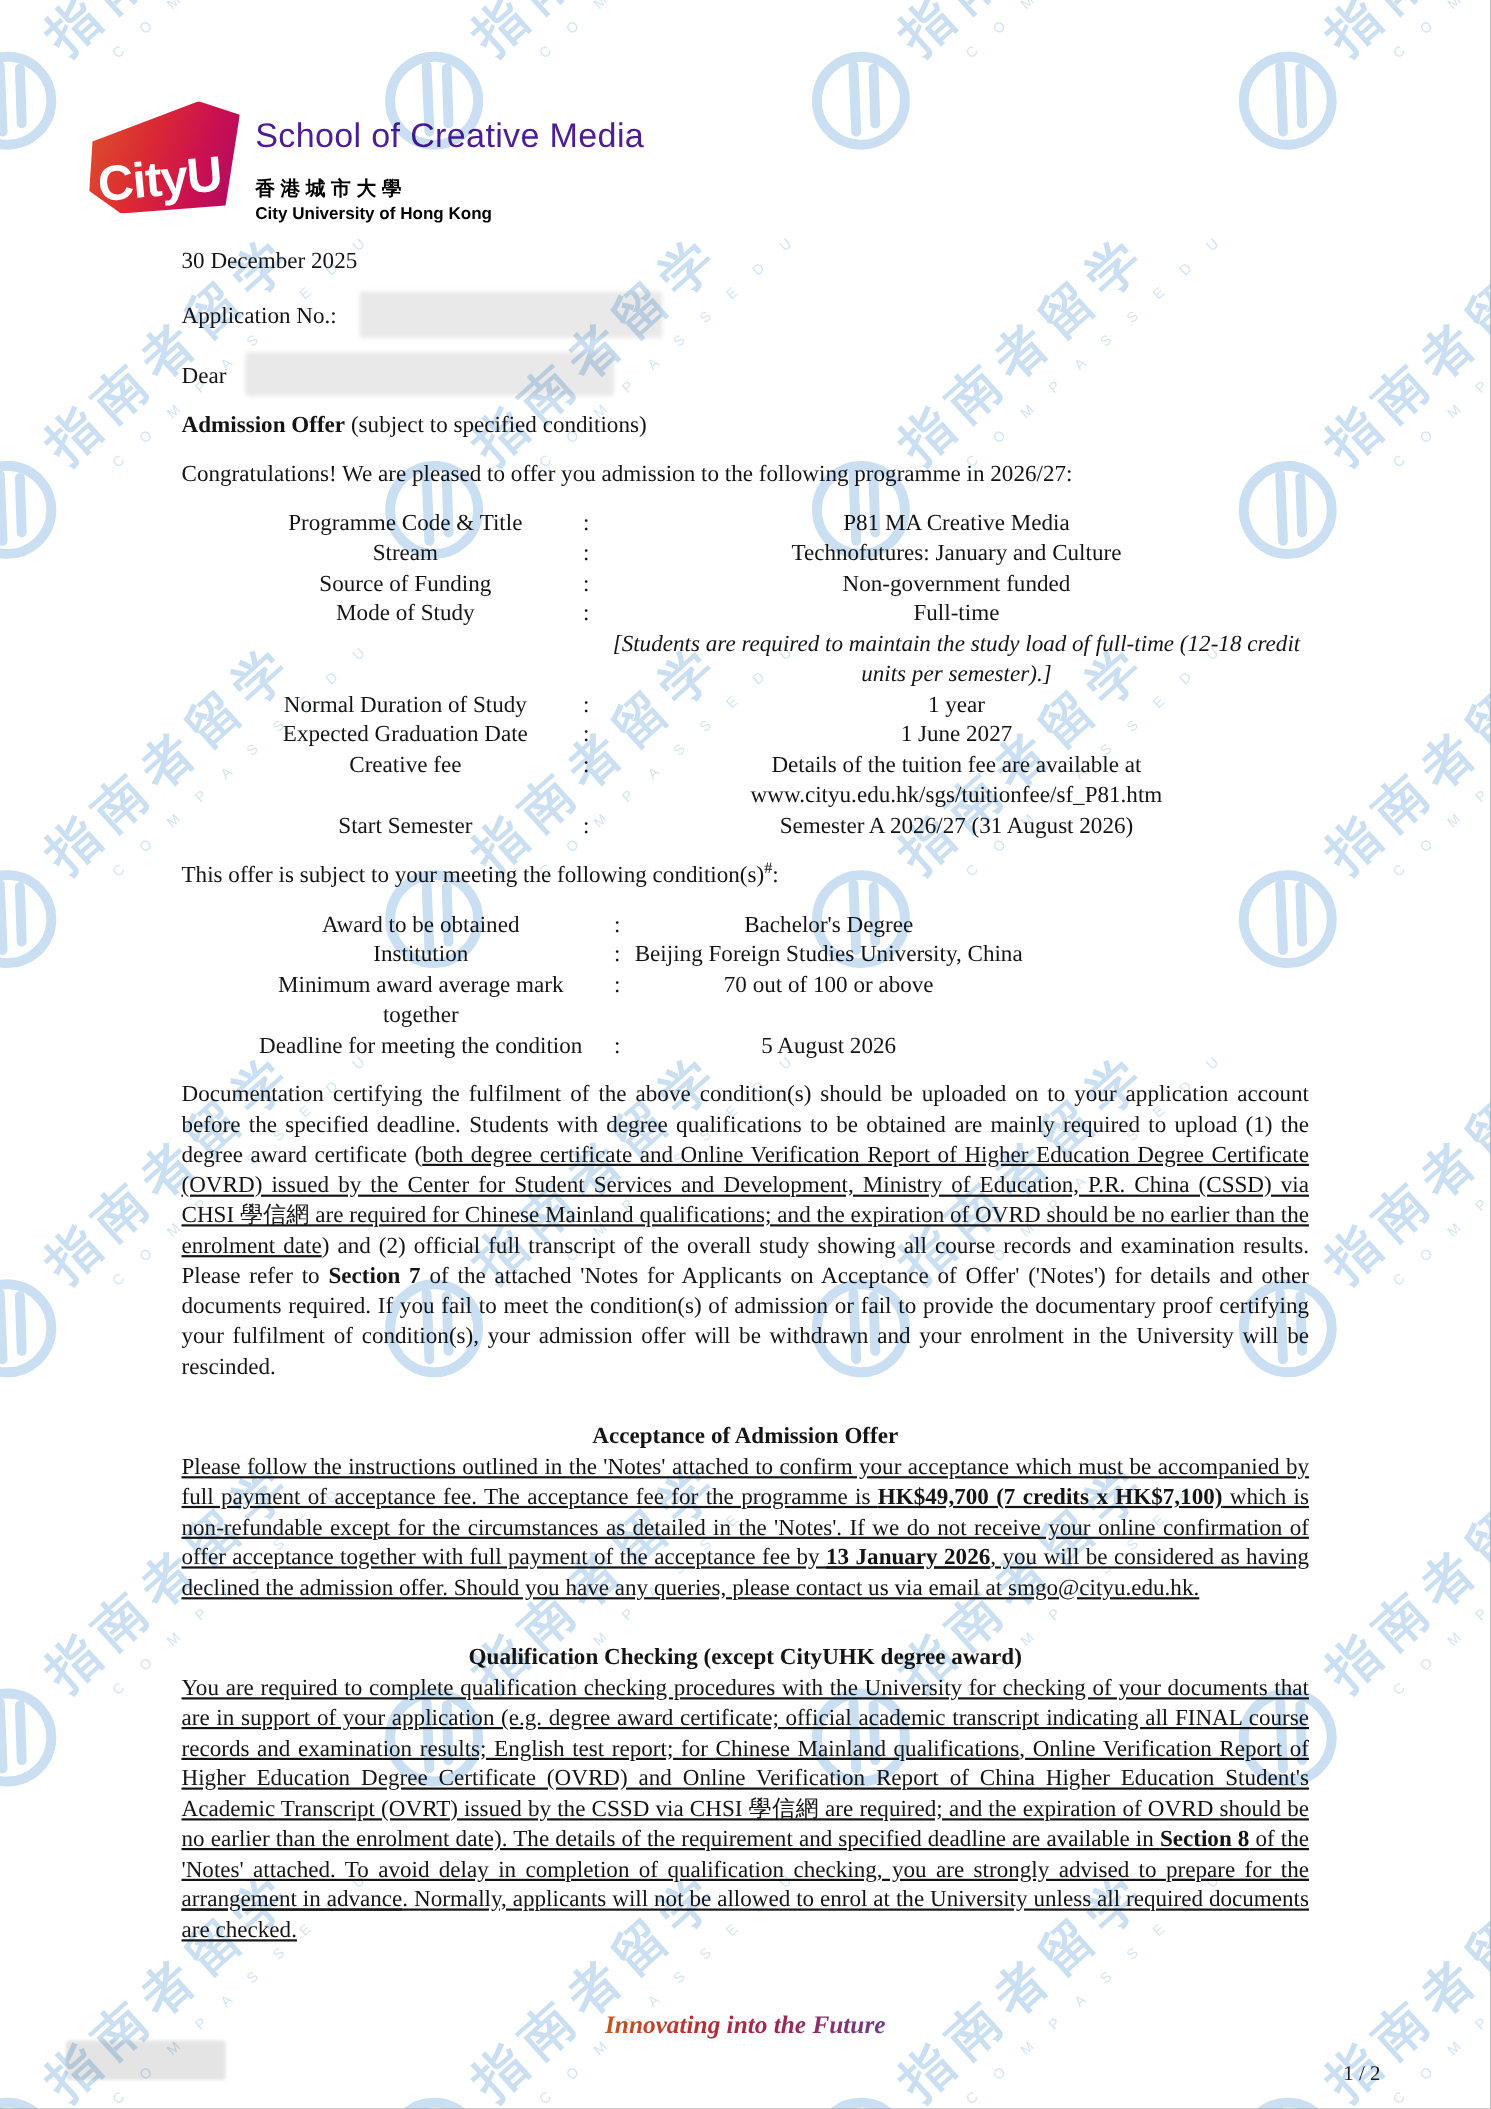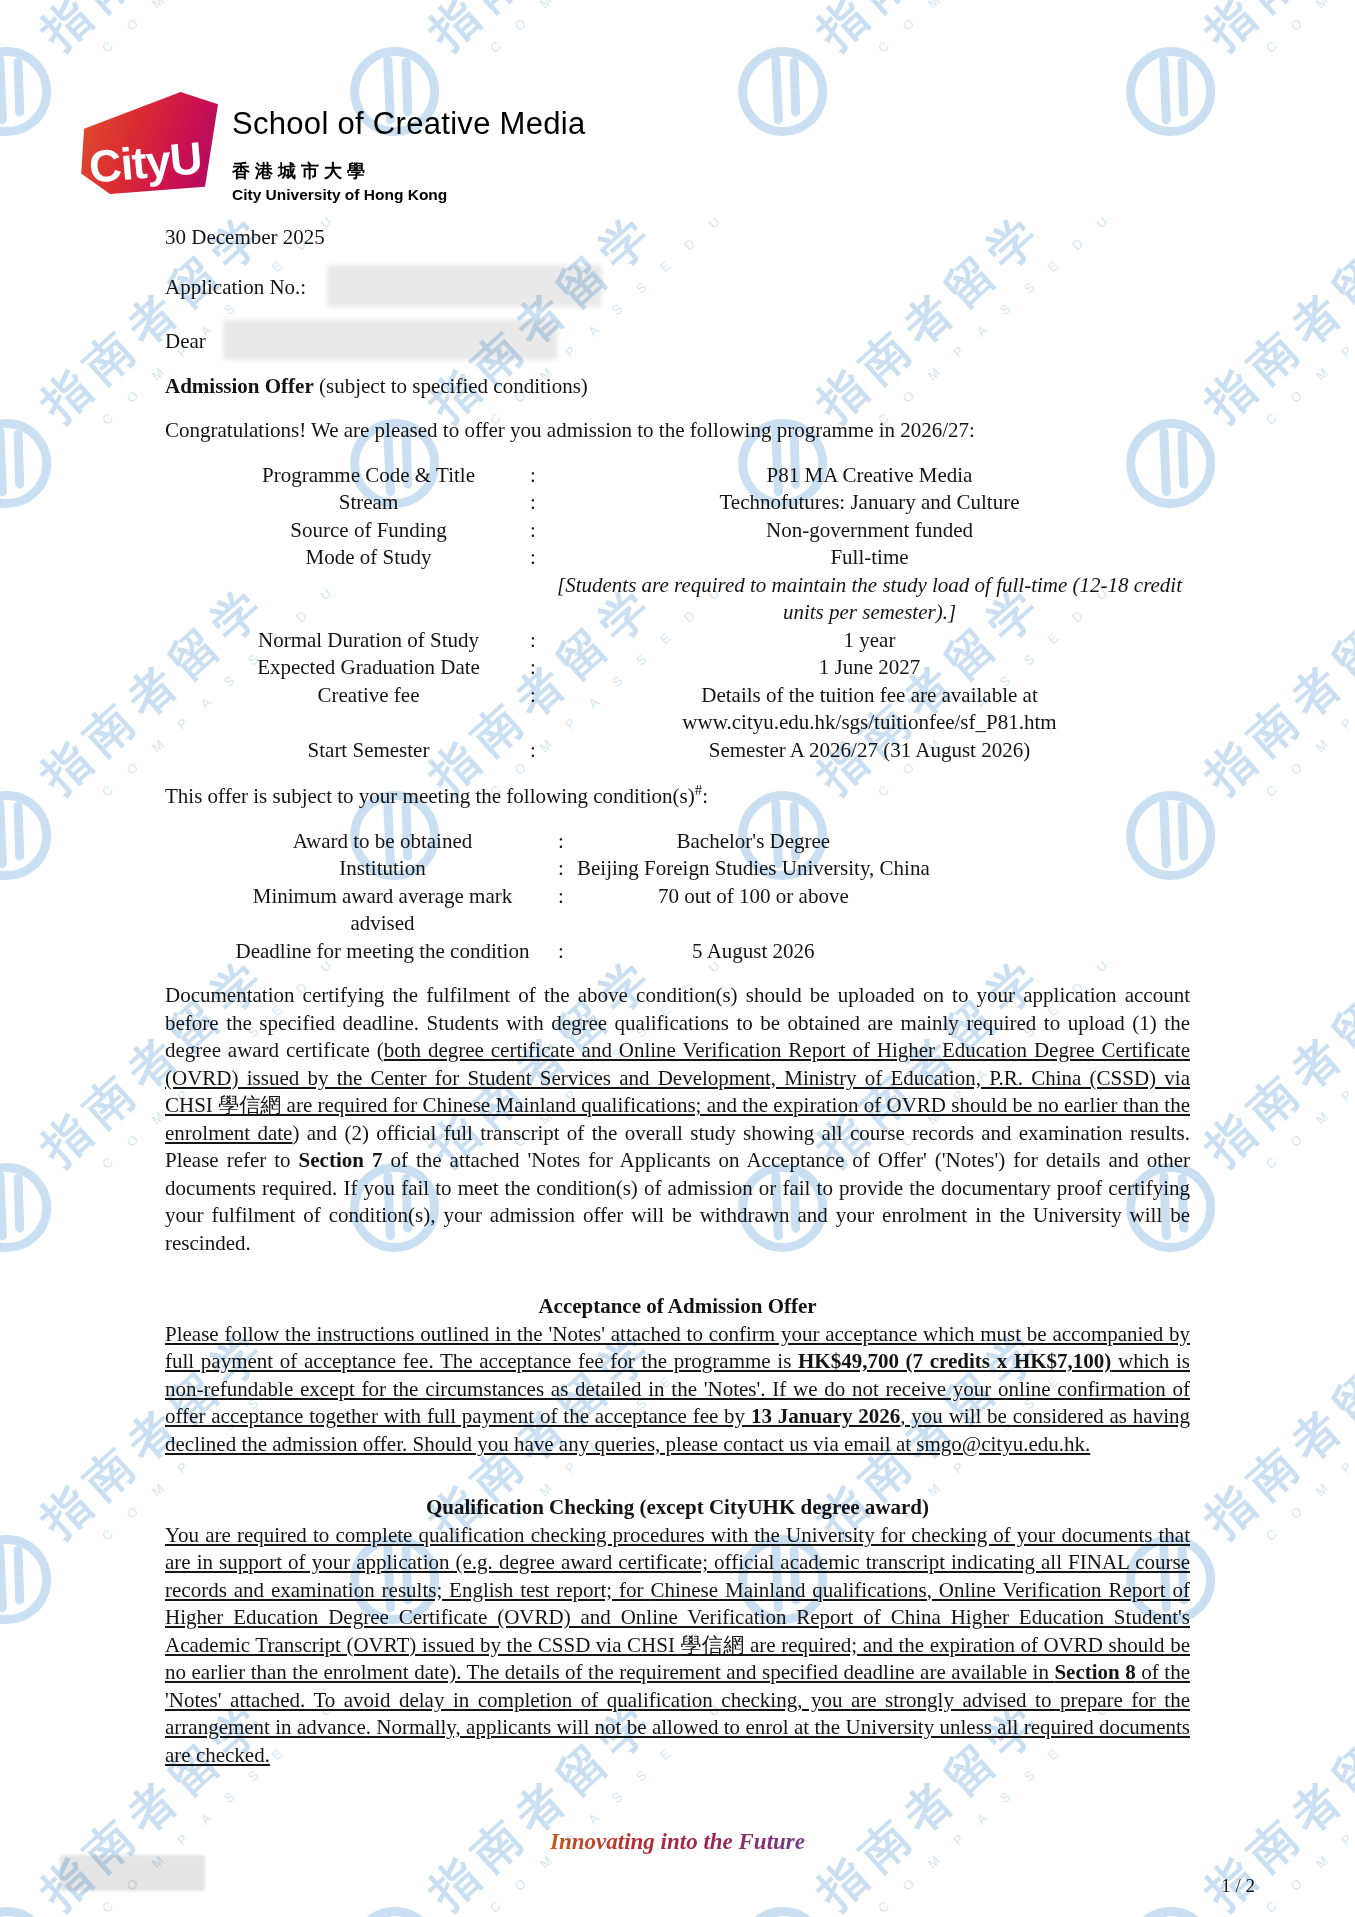--- a/index.html
+++ b/index.html
@@ -14,21 +14,21 @@
     width:144px; height:102px; position:relative; flex:0 0 auto;
     background:linear-gradient(108deg,#e0552b 0%,#da2a33 42%,#cb1050 72%,#ab0a66 100%);
     clip-path:polygon(7% 36%, 74% 0%, 100% 12%, 91% 93%, 25% 100%, 5% 80%);
   }
   .cityu-logo-text {
     position:absolute; left:15px; bottom:5px; color:#fff;
     font-family:"Liberation Sans", sans-serif; font-weight:bold; font-size:45px;
     transform:rotate(-5deg); letter-spacing:-1px;
   }
   .header-text { padding:14px 0 0 14px; font-family:"Liberation Sans", sans-serif; }
-  .school-name { font-size:31px; color:#000000; letter-spacing:.3px; }
+  .school-name { font-size:31px; color:#4c1d95; letter-spacing:.3px; }
   .uni-zh { margin-top:17px; font-size:18px; font-weight:bold; letter-spacing:5px; color:#000; }
   .uni-en { font-size:15.5px; font-weight:bold; color:#000; margin-top:3px; }
 
   
   .doc-body { position:relative; z-index:1; margin:20px 165px 0 165px; font-size:21px; line-height:1.31; }
   .doc-body p { margin:0 0 17px 0; }
   p.meta-line { margin-bottom:13px; }
   .just { text-align:justify; }
   .u { text-decoration:underline; }
   strong.u { text-decoration:underline; }
@@ -488,21 +488,21 @@
             <td class="v">Bachelor's Degree</td>
           </tr>
 
           <tr>
             <td class="k">Institution</td>
             <td class="c">:</td>
             <td class="v">Beijing Foreign Studies University, China</td>
           </tr>
 
           <tr>
-            <td class="k">Minimum award average mark advised</td>
+            <td class="k">Minimum award average mark together</td>
             <td class="c">:</td>
             <td class="v">70 out of 100 or above</td>
           </tr>
 
           <tr>
             <td class="k">Deadline for meeting the condition</td>
             <td class="c">:</td>
             <td class="v">5 August 2026</td>
           </tr>
         </tbody>

